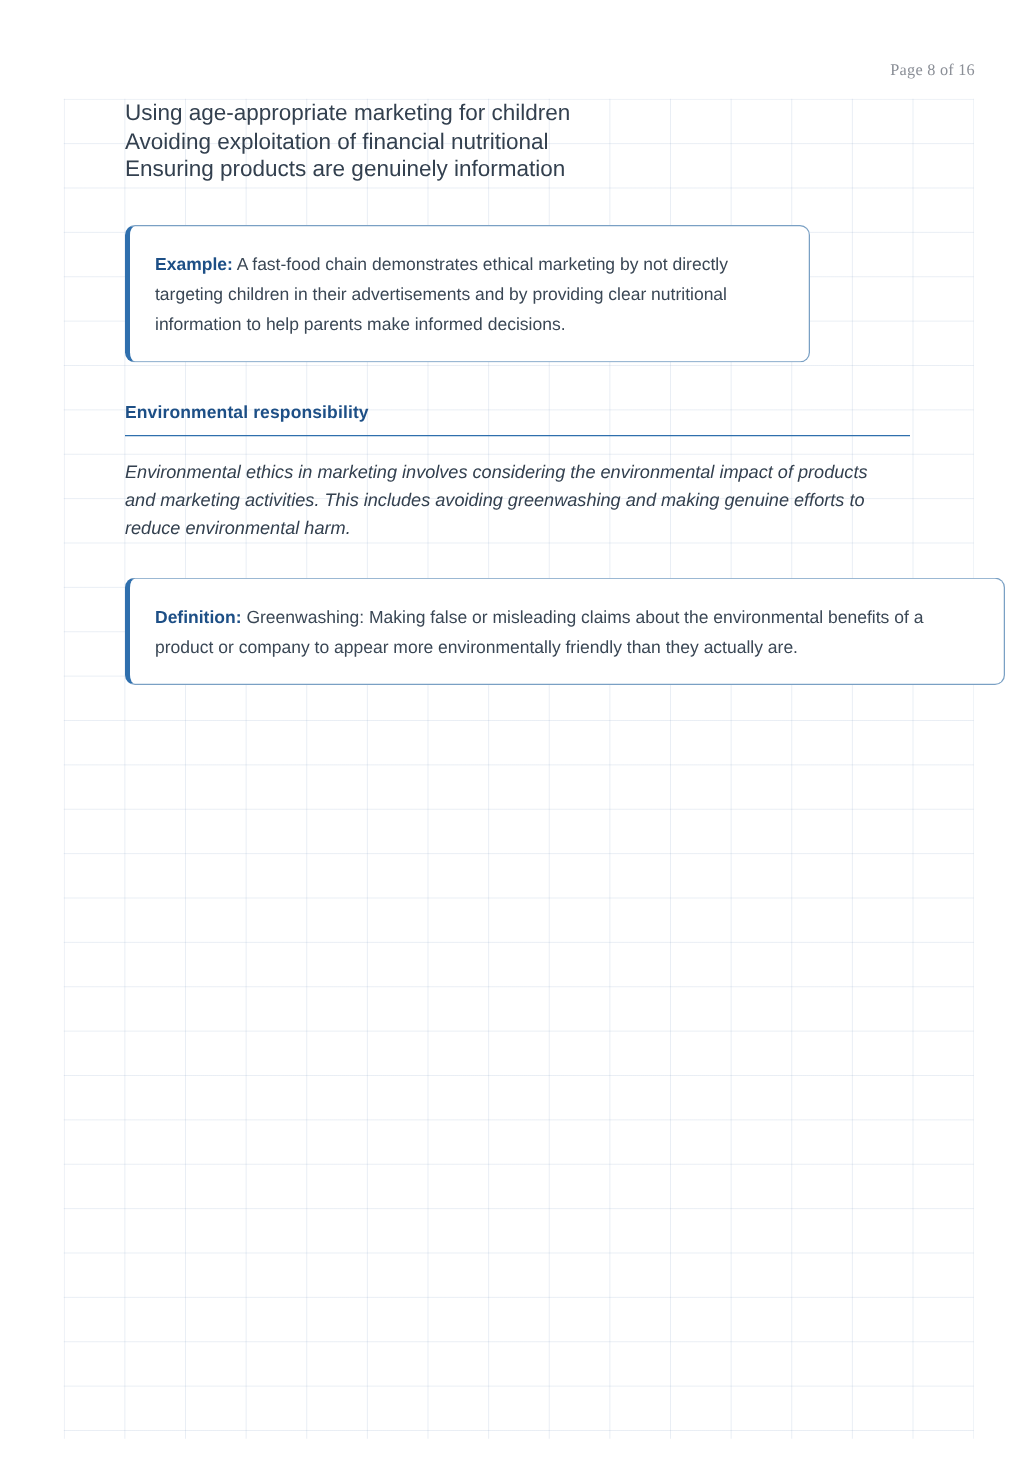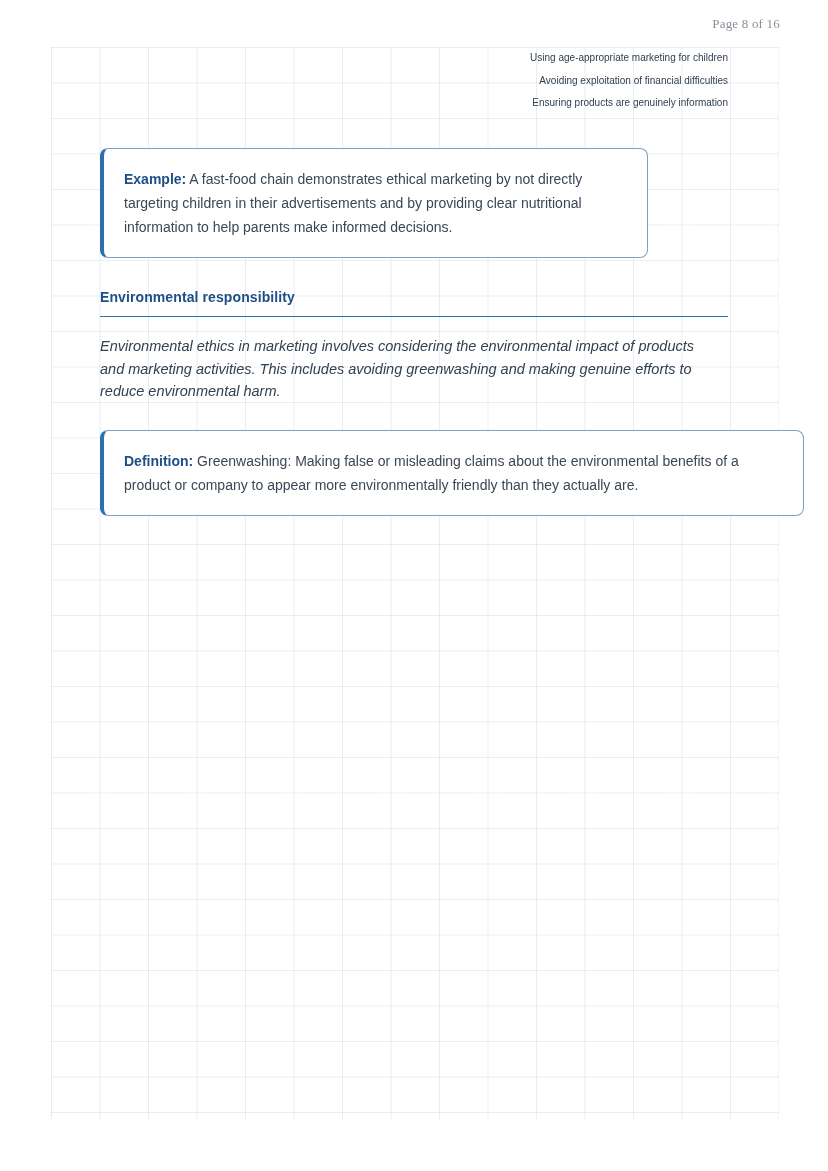--- a/index.html
+++ b/index.html
@@ -13,20 +13,21 @@
     position: relative;
     font-family: "Liberation Sans", sans-serif;
     color: #2d3b4e;
     overflow: hidden;
   }
 
   .page {
     position: absolute;
     inset: 0;
     background: #ffffff;
+    margin-top: 32px;
   }
 
   
   .page-header {
     position: absolute;
     top: 16px;
     right: 48px;
     font-family: "Liberation Serif", serif;
     font-size: 13px;
     color: #8b8f97;
@@ -55,26 +56,25 @@
     top: 47px;
     width: 628px;
   }
 
   .bullet-list {
     margin: 0;
     padding: 0;
     list-style: none;
   }
   .bullet-list li {
-    font-size: 10px;
+    font-size: 18px;
     line-height: 22.5px;
     color: #33404f;
     margin: 0;
     padding: 0;
-    text-align: right;
   }
 
   .callout {
     position: relative;
     border: 1px solid #7aa0c4;
     border-left: 4px solid #2f6fad;
     border-radius: 8px;
     background: #ffffff;
     padding: 18px 22px 18px 20px;
     box-sizing: border-box;
@@ -134,21 +134,21 @@
 <div class="page">
 
   <div class="page-header">Page 8 of 16</div>
 
   <div class="grid-area"></div>
 
   <div class="content">
 
     <ul class="bullet-list">
       <li>Using age-appropriate marketing for children</li>
-      <li>Avoiding exploitation of financial difficulties</li>
+      <li>Avoiding exploitation of financial nutritional</li>
       <li>Ensuring products are genuinely information</li>
     </ul>
 
     <div class="callout callout-example">
       <p><span class="lead">Example:</span><span> A fast-food chain demonstrates ethical marketing by not directly targeting children in their advertisements and by providing clear nutritional information to help parents make informed decisions.</span></p>
     </div>
 
     <div class="section-heading">Environmental responsibility</div>
     <div class="section-rule"></div>
 

